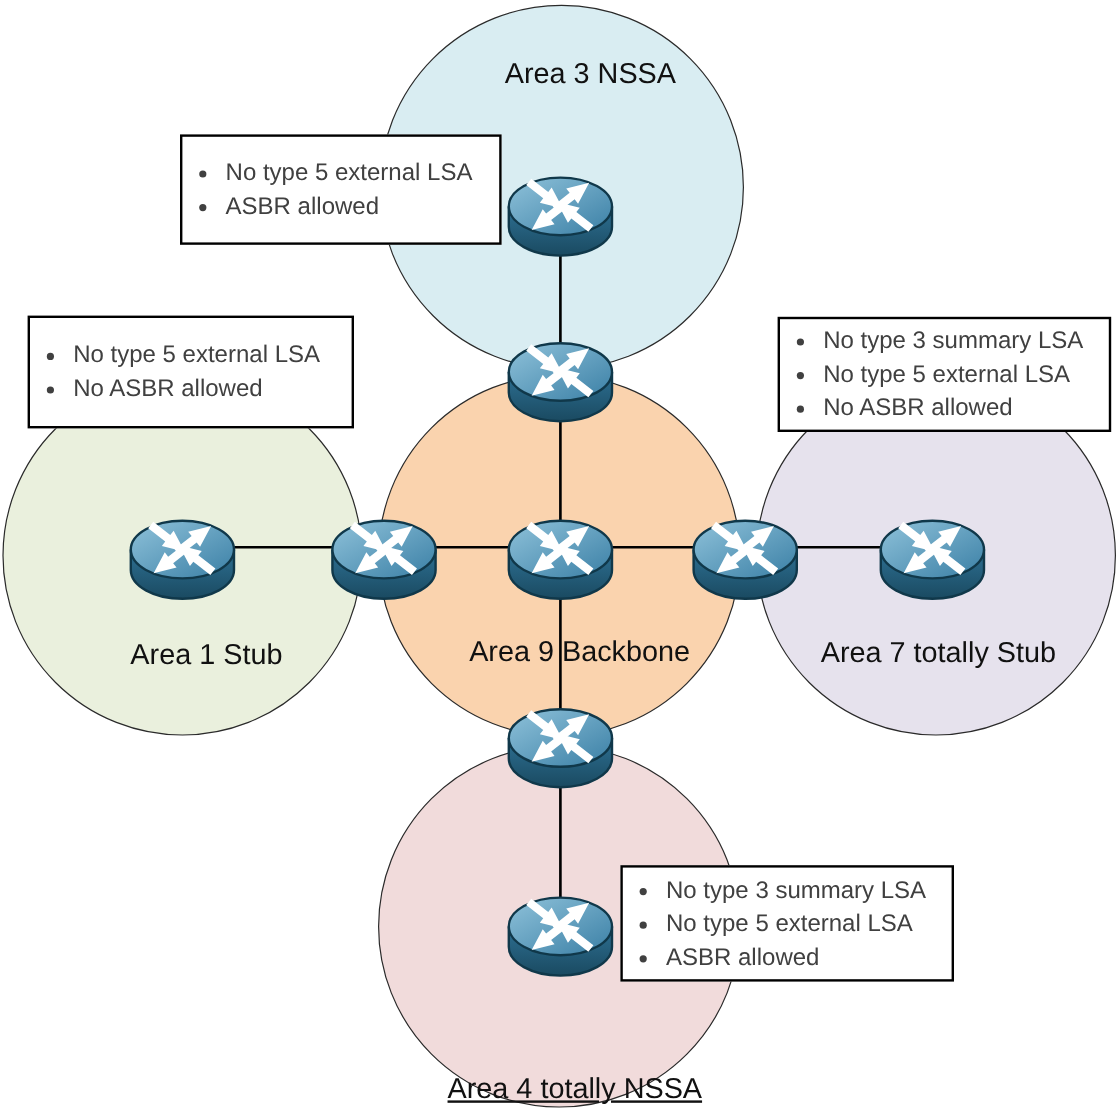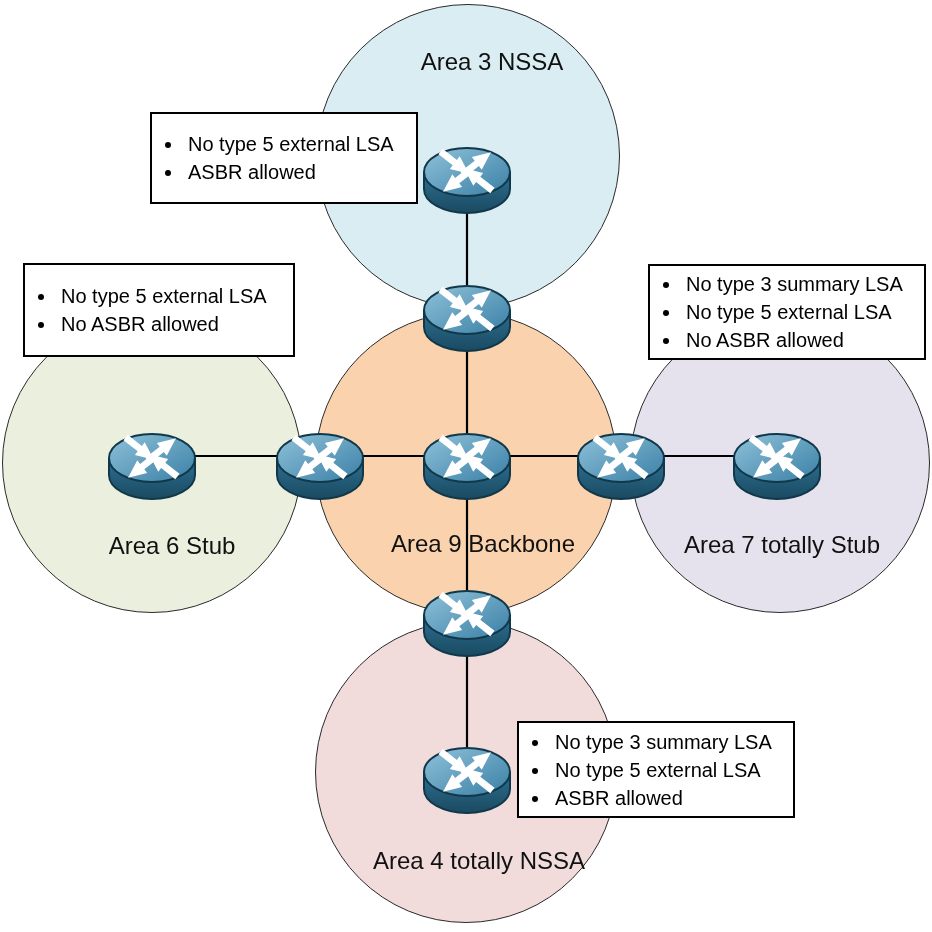--- a/index.html
+++ b/index.html
@@ -15,21 +15,21 @@
   .area-label{
     position:absolute;transform:translate(-50%,-50%);
     font-size:24px;color:#111111;white-space:nowrap;z-index:3;
   }
   .callout{
     position:absolute;background:#ffffff;border:2px solid #000000;
     box-sizing:border-box;display:flex;align-items:center;z-index:4;
   }
   .callout ul{
     margin:0;padding:0 8px 0 32px;list-style:disc;
-    font-size:20px;line-height:28px;color:#000000;
+    font-size:20px;line-height:28px;color:#404040;
   }
   .callout ul li{padding-left:4px;}
 </style>
 </head>
 <body>
 
 <div class="canvas">
 
   <div class="area-circle" style="left: 316px; top: 4px; width: 304px; height: 304px; background: rgb(217, 237, 242);"></div>
   <div class="area-circle" style="left: 2px; top: 313px; width: 300px; height: 300px; background: rgb(234, 240, 221);"></div>
@@ -66,24 +66,24 @@
     <use href="#router" transform="translate(106,430)"></use>
     <use href="#router" transform="translate(274,430)"></use>
     <use href="#router" transform="translate(421,430)"></use>
     <use href="#router" transform="translate(575,430)"></use>
     <use href="#router" transform="translate(731,430)"></use>
     <use href="#router" transform="translate(421,587)"></use>
     <use href="#router" transform="translate(421,744)"></use>
   </svg>
 
   <div class="area-label" style="left:492px;top:62px;">Area 3 NSSA</div>
-  <div class="area-label" style="left:172px;top:546px;">Area 6 Stub</div>
+  <div class="area-label" style="left:172px;top:546px;">Area 1 Stub</div>
   <div class="area-label" style="left:483px;top:544px;">Area 9 Backbone</div>
   <div class="area-label" style="left:782px;top:545px;">Area 7 totally Stub</div>
-  <div class="area-label" style="left:479px;top:861px;">Area 4 totally NSSA</div>
+  <div class="area-label" style="left:479px;top:908px;text-decoration:underline;">Area 4 totally NSSA</div>
 
   <div class="callout" style="left:150px;top:112px;width:268px;height:92px;">
     <ul>
         <li>No type 5 external LSA</li>
         <li>ASBR allowed</li>
       </ul>
   </div>
   <div class="callout" style="left:23px;top:263px;width:272px;height:94px;">
     <ul>
         <li>No type 5 external LSA</li>

